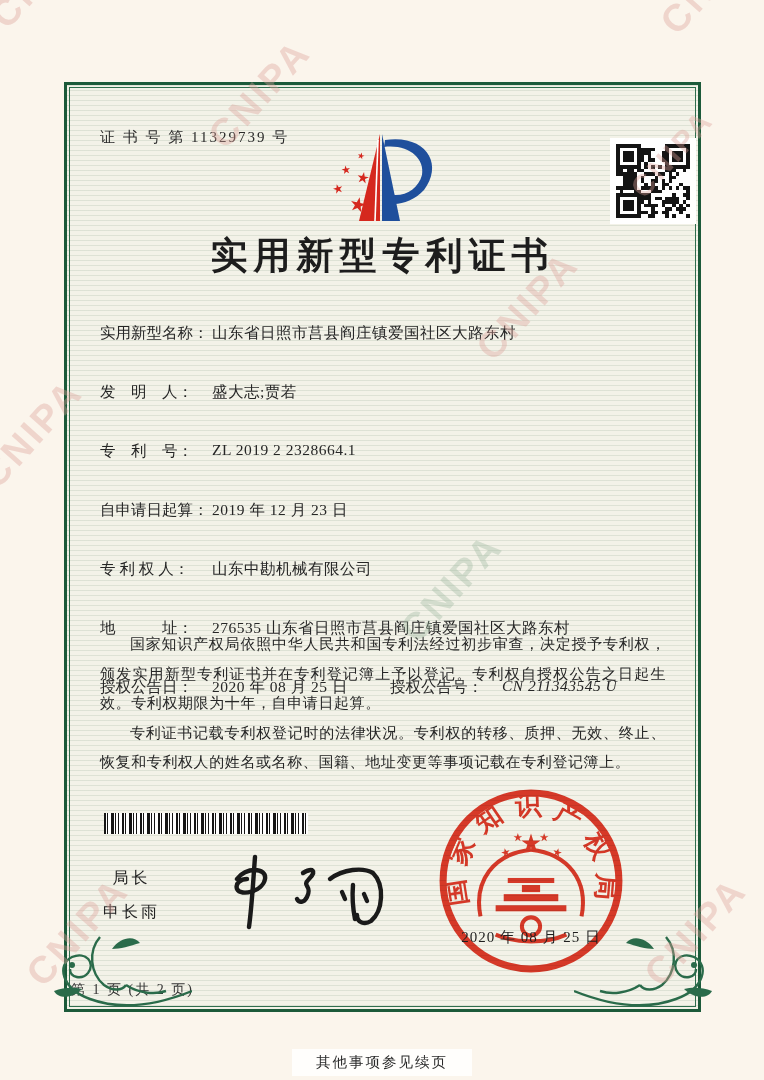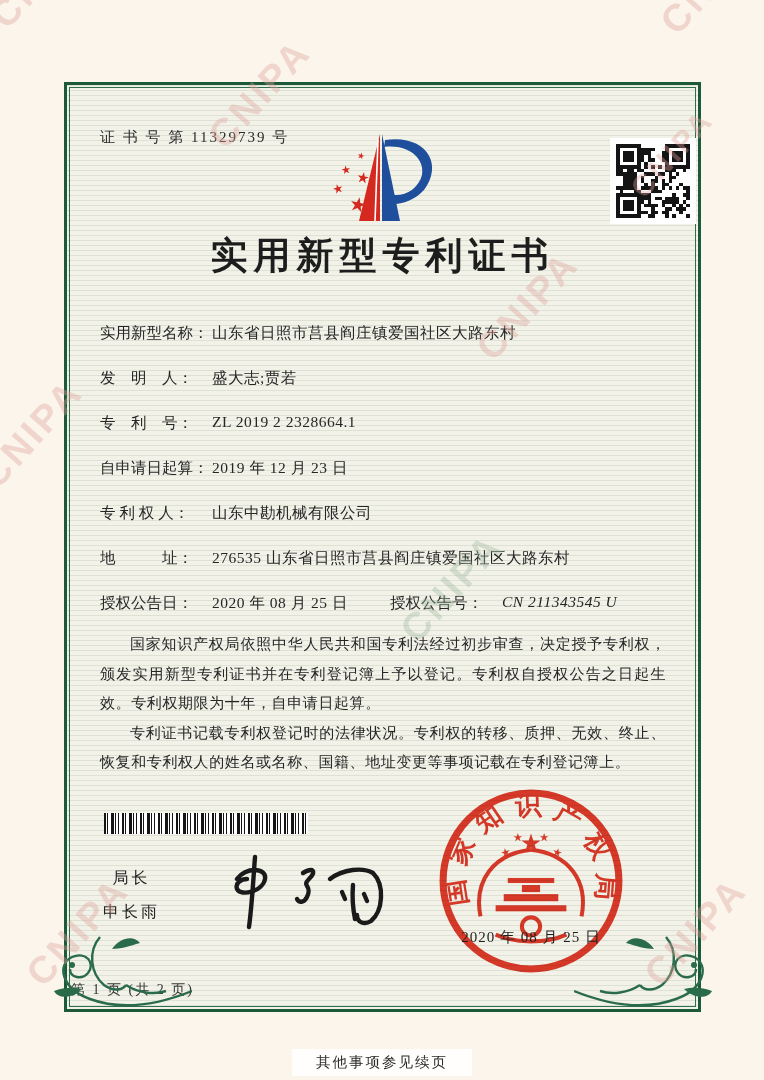--- a/index.html
+++ b/index.html
@@ -42,21 +42,21 @@
       box-sizing:border-box;padding:6px;}
   .qr-grid{display:grid;width:100%;height:100%;
       grid-template-columns:repeat(21,1fr);grid-template-rows:repeat(21,1fr);}
   .qr-grid .d{background:#141414;}
   .title{
     position:absolute;left:0;top:146px;width:100%;text-align:center;
     font-size:37px;font-weight:bold;letter-spacing:6px;color:#1d1d1d;
   }
   
   .fields{position:absolute;left:33px;top:238px;width:575px;font-size:15.5px;color:#262626;}
-  .row{position:relative;display:flex;height:21px;margin-bottom:24px;}
+  .row{position:relative;display:flex;height:21px;margin-bottom:38px;}
   .lbl{width:112px;white-space:pre;flex:none;}
   .val{white-space:pre;letter-spacing:.5px;}
   .lbl2{position:absolute;left:290px;white-space:pre;}
   .val2{position:absolute;left:402px;white-space:pre;letter-spacing:.5px;font-style:italic;}
   
   .paras{position:absolute;left:33px;top:545px;width:566px;font-size:15px;line-height:29.5px;
          text-align:justify;color:#262626;letter-spacing:.6px;}
   .paras p{margin:0;text-indent:2em;}
   
   .barcode{

